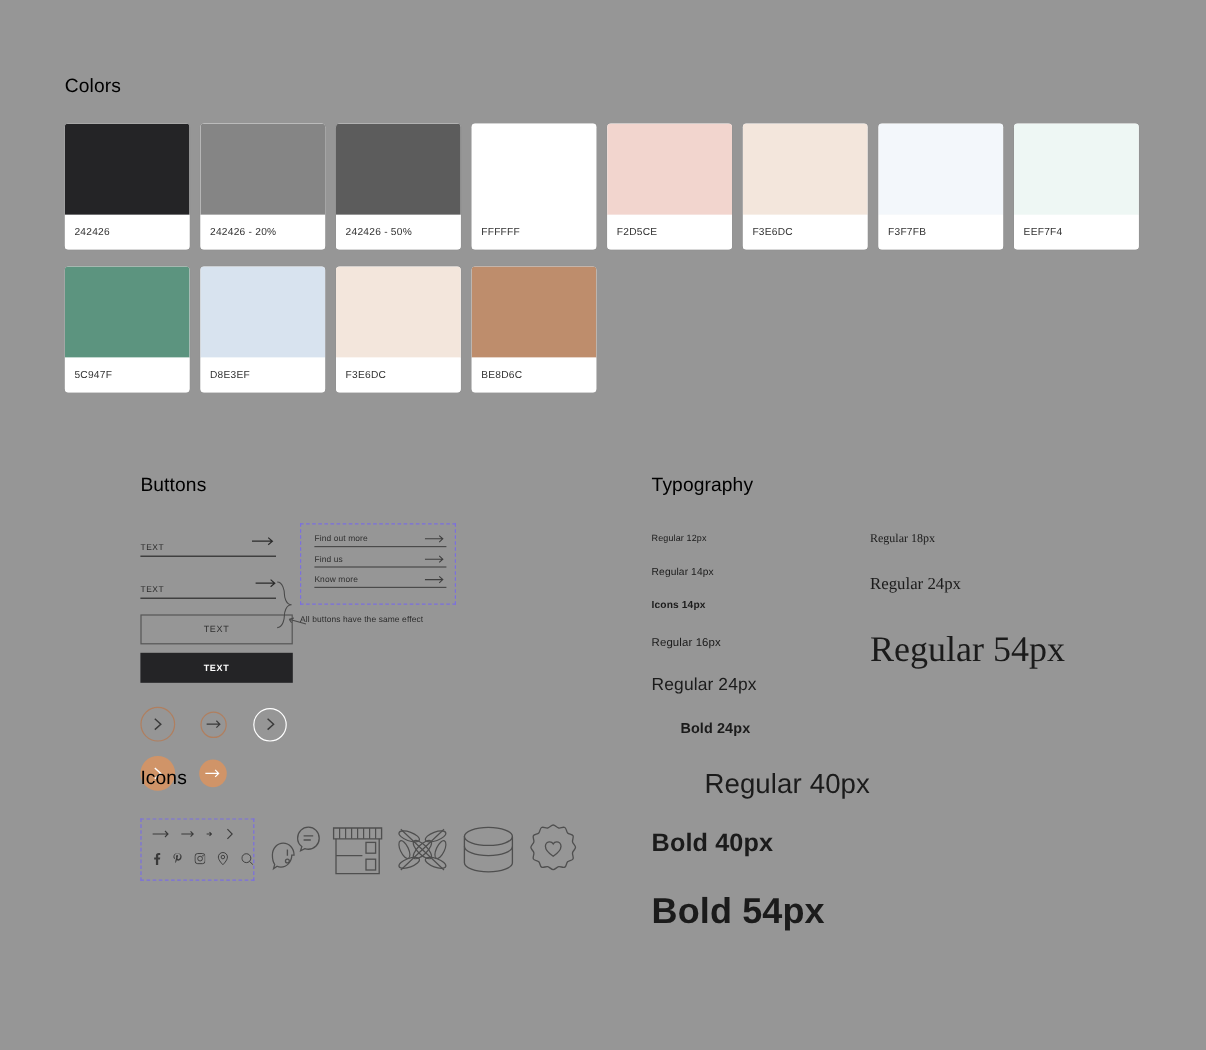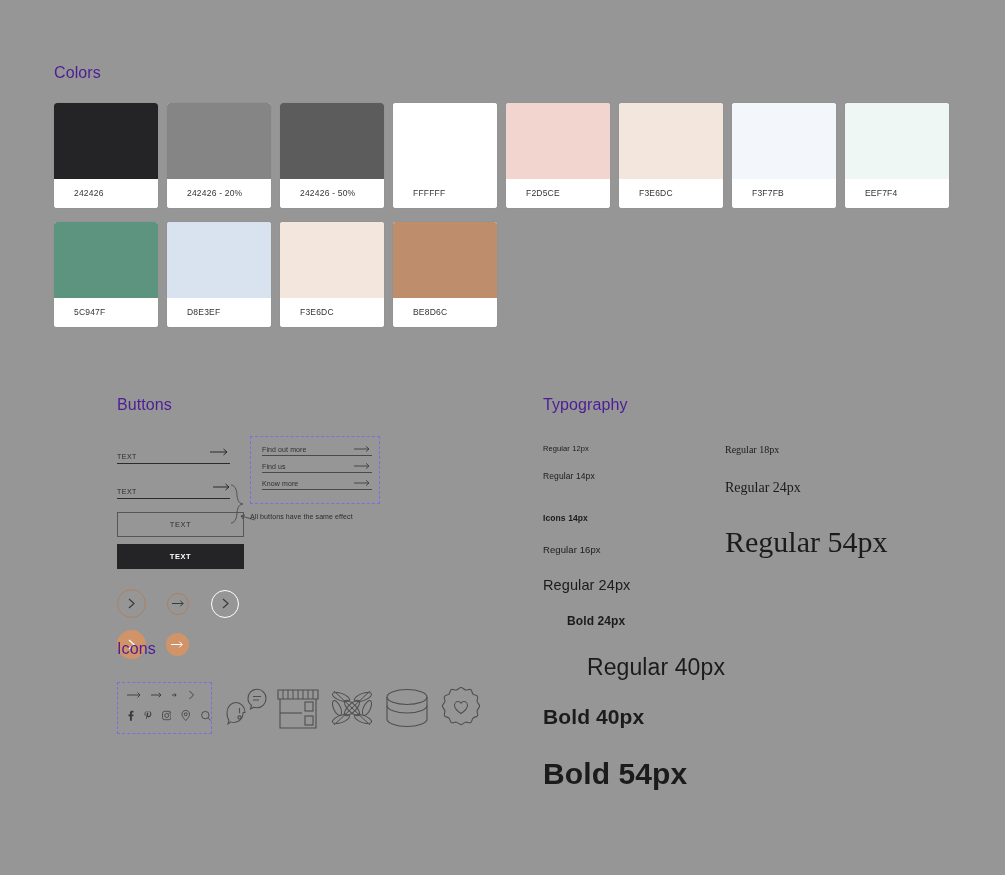--- a/index.html
+++ b/index.html
@@ -7,41 +7,41 @@
     width: 1005px; height: 875px;
     background: #969696;
     font-family: "Liberation Sans", sans-serif;
     overflow: hidden;
   }
   .page { position: relative; width: 1005px; height: 875px; }
 
   
   .section-title {
     font-size: 16px;
-    color: #4c1d95;
+    color: #000000;
     font-weight: 400;
     letter-spacing: .1px;
   }
 
   
   .colors-wrap { position: absolute; left: 54px; top: 64px; }
   .colors-title { margin-bottom: 21px; }
   .swatch-row { display: flex; gap: 9px; margin-bottom: 14px; }
   .swatch {
     width: 104px; height: 105px;
     background: #fff;
     border-radius: 3px;
     overflow: hidden;
     box-shadow: 0 0 0 0.5px rgba(0,0,0,.04);
     display: flex; flex-direction: column;
   }
   .swatch-color { flex: 1 1 auto; height: 76px; }
   .swatch-label {
     height: 29px; line-height: 29px;
-    padding-left: 20px;
+    padding-left: 8px;
     font-size: 8.5px;
     color: #333;
     background: #fff;
     letter-spacing: .2px;
   }
 
   
   .buttons-wrap { position: absolute; left: 117px; top: 396px; width: 400px; }
   .buttons-title { margin-bottom: 28px; }
 
@@ -118,21 +118,21 @@
   .big-icons { display: flex; align-items: center; gap: 8px; margin-left: 12px; }
 
   
   .typo-wrap { position: absolute; left: 543px; top: 396px; }
   .typo-title { margin-bottom: 30px; }
   .typo-cols { display: flex; }
   .typo-left { width: 182px; }
   .typo-right { margin-left: 0px; }
   .t-item { color: #1b1b1b; letter-spacing: .1px; }
   .t12 { font-size: 7.5px; margin-bottom: 18px; font-weight: 400; }
-  .t14 { font-size: 8.5px; margin-bottom: 32px; font-weight: 400; }
+  .t14 { font-size: 8.5px; margin-bottom: 18px; font-weight: 400; }
   .t14m { font-size: 8.5px; margin-bottom: 21px; font-weight: 700; }
   .t16 { font-size: 9.5px; margin-bottom: 22px; font-weight: 400; }
   .t24 { font-size: 14.5px; margin-bottom: 21px; font-weight: 400; }
   .t24b { font-size: 12px; margin-bottom: 26px; font-weight: 700; padding-left: 24px; }
   .t40 { font-size: 23px; margin-bottom: 24px; font-weight: 400; text-align: right; }
   .t40b { font-size: 21px; margin-bottom: 28px; font-weight: 700; }
   .t54b { font-size: 30px; font-weight: 700; }
 
   .serif { font-family: "Liberation Serif", serif; color: #1b1b1b; }
   .s18 { font-size: 10px; margin-bottom: 25px; }

